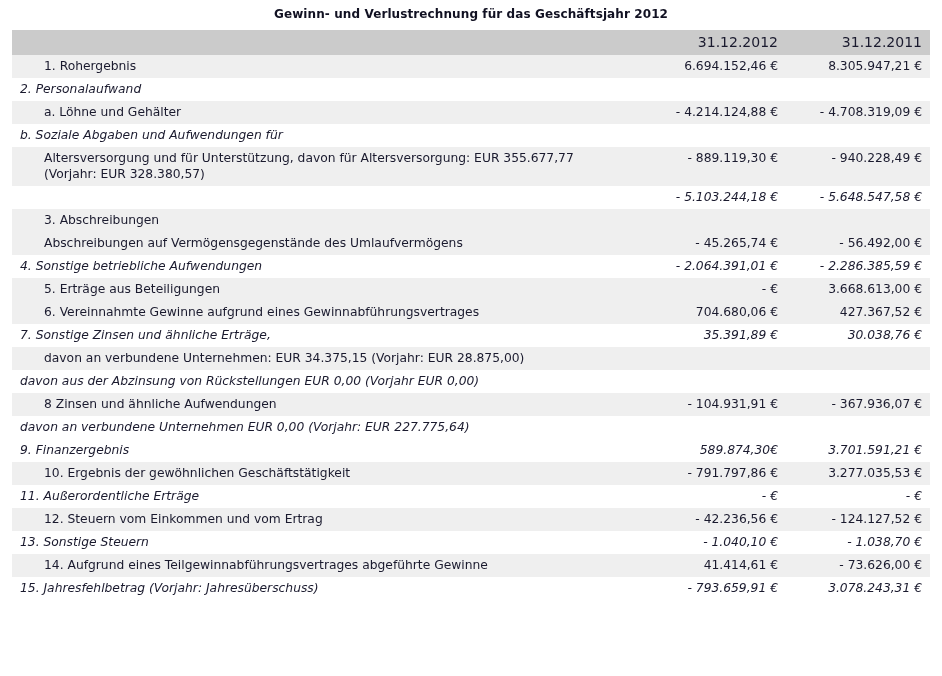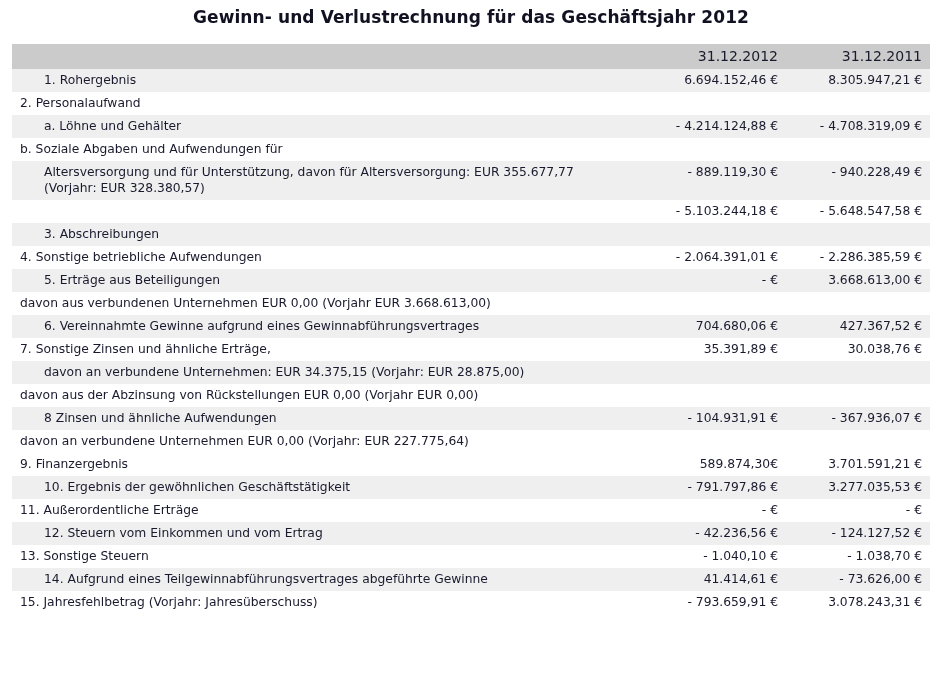--- a/index.html
+++ b/index.html
@@ -15,26 +15,26 @@
     font-family: "DejaVu Sans", "Liberation Sans", sans-serif;
     color: #1a1a2e;
     -webkit-font-smoothing: antialiased;
   }
   .page {
     width: 942px;
     box-sizing: border-box;
     padding: 0 12px;
   }
   .doc-title {
-    font-size: 17px;
+    font-size: 12px;
     font-weight: bold;
     text-align: center;
     color: #111122;
     margin: 0;
-    padding: 7px 0 17px 0;
+    padding: 7px 0 9px 0;
     letter-spacing: 0.1px;
   }
   table.gv {
     width: 918px;
     border-collapse: collapse;
     table-layout: fixed;
     font-size: 12.3px;
   }
   table.gv col.c-label { width: 622px; }
   table.gv col.c-y1 { width: 152px; }
@@ -66,20 +66,21 @@
   table.gv tbody td.num {
     text-align: right;
     white-space: nowrap;
   }
   table.gv tbody tr.odd td {
     background: #efefef;
     padding-left: 32px;
   }
   table.gv tbody tr.even td {
     background: #ffffff;
+    font-style: italic;
   }
 </style>
 </head>
 <body>
 
 <div class="page">
 
   <h1 class="doc-title">Gewinn- und Verlustrechnung für das Geschäftsjahr 2012</h1>
 
   <table class="gv">
@@ -124,35 +125,35 @@
         <tr class="even">
           <td class="lbl"></td>
           <td class="num">- 5.103.244,18 €</td>
           <td class="num">- 5.648.547,58 €</td>
         </tr>
         <tr class="odd">
           <td class="lbl">3. Abschreibungen</td>
           <td class="num"></td>
           <td class="num"></td>
         </tr>
+        <tr class="odd">
+          <td class="lbl">Abschreibungen auf Vermögensgegenstände des Umlaufvermögens</td>
+          <td class="num">- 45.265,74 €</td>
+          <td class="num">- 56.492,00 €</td>
+        </tr>
         <tr class="even">
           <td class="lbl">4. Sonstige betriebliche Aufwendungen</td>
           <td class="num">- 2.064.391,01 €</td>
           <td class="num">- 2.286.385,59 €</td>
         </tr>
         <tr class="odd">
           <td class="lbl">5. Erträge aus Beteiligungen</td>
           <td class="num">- €</td>
           <td class="num">3.668.613,00 €</td>
         </tr>
-        <tr class="even">
-          <td class="lbl">davon aus verbundenen Unternehmen EUR 0,00 (Vorjahr EUR 3.668.613,00)</td>
-          <td class="num"></td>
-          <td class="num"></td>
-        </tr>
         <tr class="odd">
           <td class="lbl">6. Vereinnahmte Gewinne aufgrund eines Gewinnabführungsvertrages</td>
           <td class="num">704.680,06 €</td>
           <td class="num">427.367,52 €</td>
         </tr>
         <tr class="even">
           <td class="lbl">7. Sonstige Zinsen und ähnliche Erträge,</td>
           <td class="num">35.391,89 €</td>
           <td class="num">30.038,76 €</td>
         </tr>

